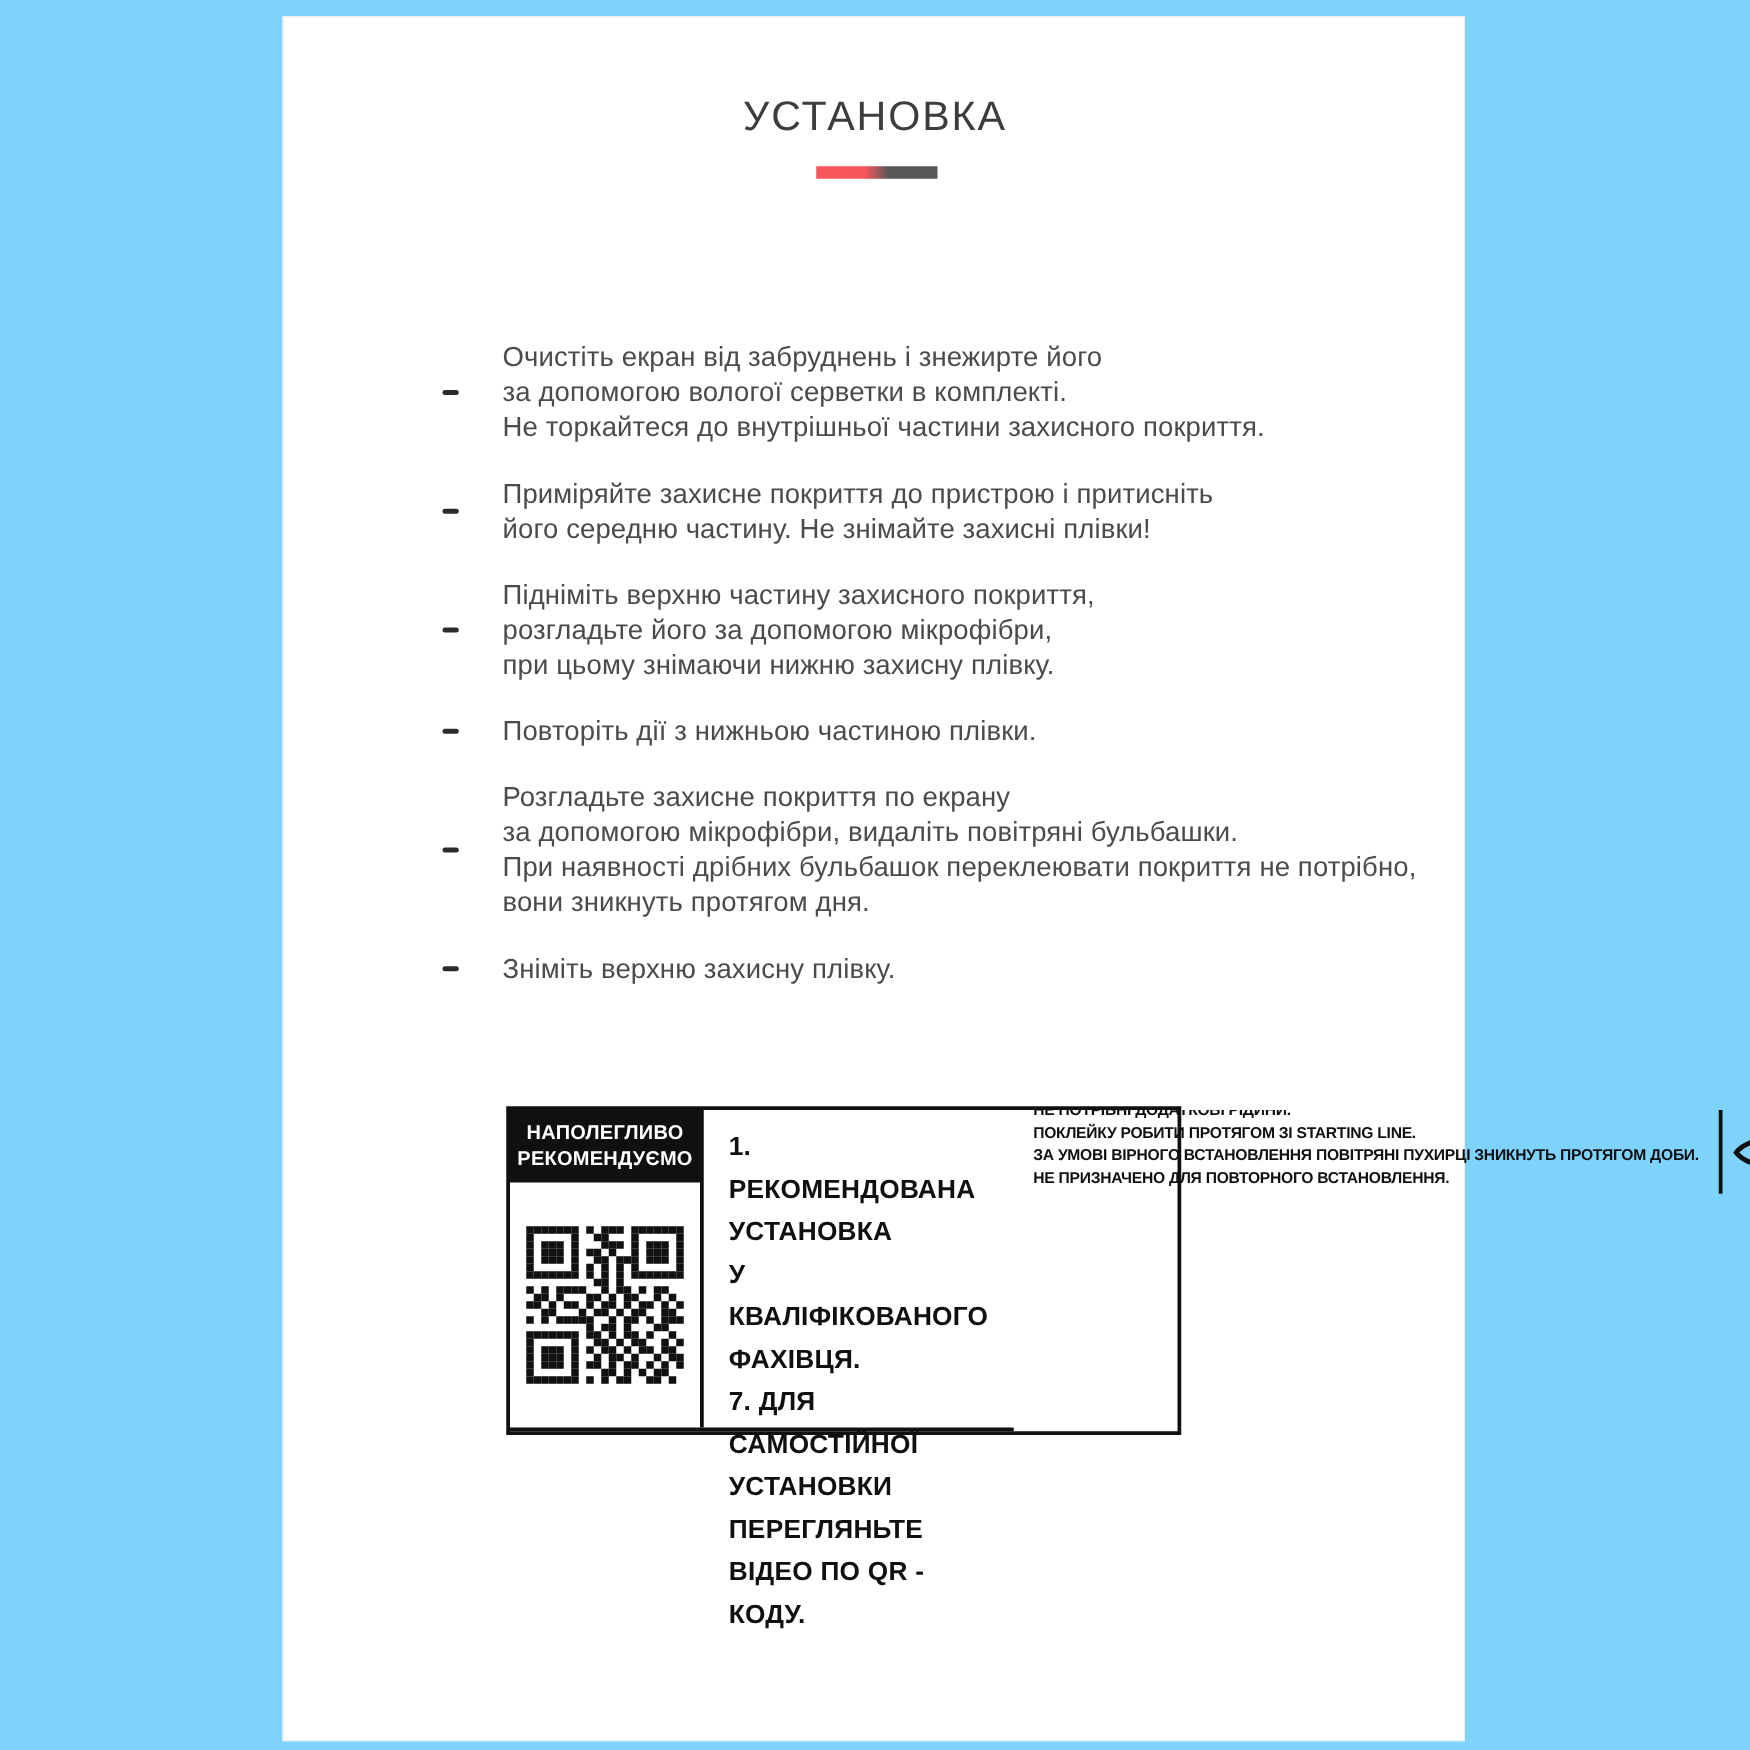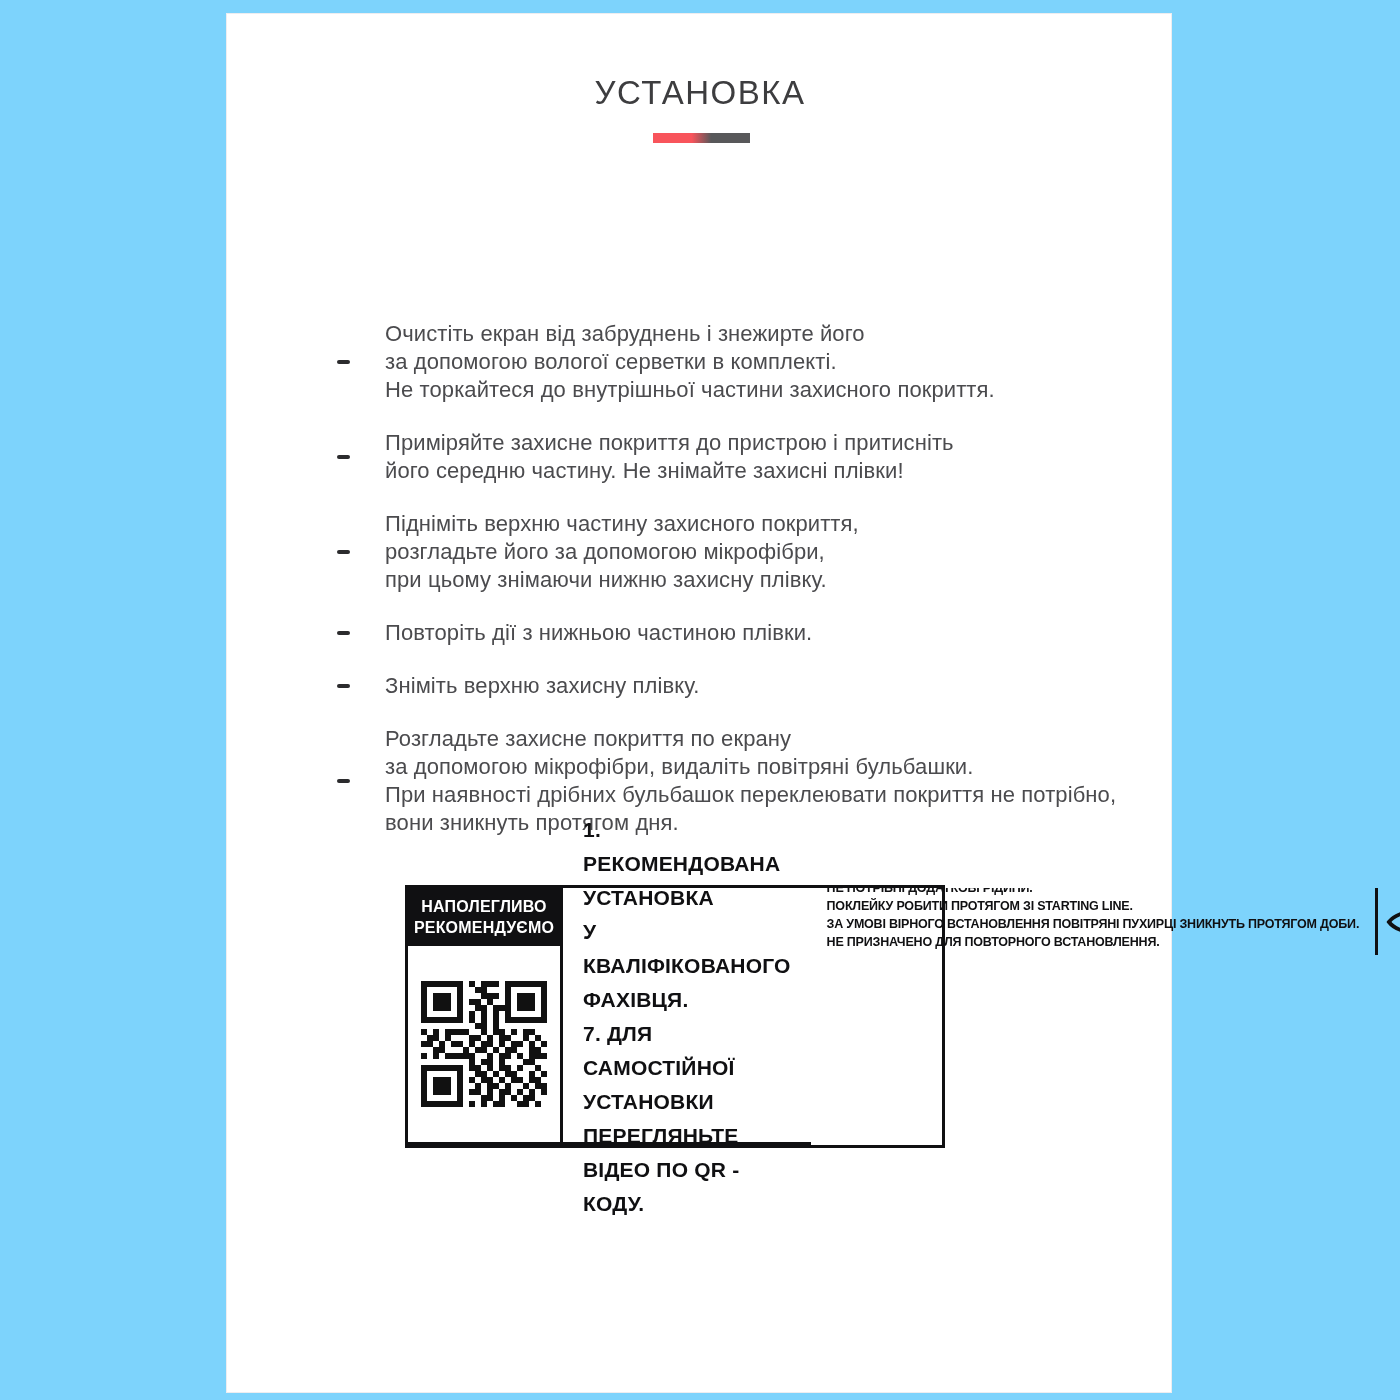--- a/index.html
+++ b/index.html
@@ -12,21 +12,21 @@
     border:1px solid #ededf0; box-sizing:border-box; background:#ffffff;
   }
   .page-title {
     position:absolute; left:0; top:74px; width:1400px; text-align:center;
     font-size:33px; font-weight:500; letter-spacing:1.5px; color:#3d3d3f;
   }
   .accent-bar {
     position:absolute; left:653px; top:133px; width:97px; height:10px;
     background:#f8545b;
   }
-  .list { position:absolute; left:337px; top:272px; width:845px;margin-top:48px; }
+  .list { position:absolute; left:354px; top:272px; width:845px; }
   .item { display:flex; align-items:center; margin-bottom:25px; }
   .dash {
     flex:0 0 13px; height:4px; background:#2b2b2d; border-radius:2px;
     margin-right:35px;
   }
   .itext {
     white-space:pre-line; font-size:22px; line-height:28px; color:#4b4b4e;
     letter-spacing:0.1px;
   }
 
@@ -41,21 +41,21 @@
     background:#101012; color:#ffffff; text-align:center; font-weight:bold;
     font-size:16px; line-height:21px; padding:8px 2px; white-space:pre-line;
     letter-spacing:0.2px;
   }
   .qr-wrap { flex:1; display:flex; align-items:center; justify-content:center; }
   .qr { display:grid; }
   .qr .m { width:6px; height:6px; }
   .qr .d { background:#111111; }
   .rec-right {
     flex:1; padding:13px 20px 9px; display:flex; flex-direction:column;
-    justify-content:center; font-weight:bold;
+    justify-content:space-between; font-weight:bold;
   }
   .rec-item { white-space:pre-line; font-size:21px; line-height:34px; letter-spacing:0.2px; }
   .rec-bottom { height:67px; flex:0 0 67px; display:flex; }
   .notes {
     flex:1; border-right:3px solid #101012; display:flex; flex-direction:column;
     justify-content:flex-end; padding:4px 16px; overflow:hidden;
   }
   .note {
     font-weight:bold; font-size:12.5px; line-height:18px; letter-spacing:-0.2px;
     white-space:nowrap;
@@ -89,28 +89,28 @@
       <div class="itext">Підніміть верхню частину захисного покриття,
 розгладьте його за допомогою мікрофібри,
 при цьому знімаючи нижню захисну плівку.</div>
     </div>
     <div class="item">
       <div class="dash"></div>
       <div class="itext">Повторіть дії з нижньою частиною плівки.</div>
     </div>
     <div class="item">
       <div class="dash"></div>
-      <div class="itext">Зніміть верхню захисну плівку.</div>
-    </div>
-    <div class="item">
-      <div class="dash"></div>
       <div class="itext">Розгладьте захисне покриття по екрану
 за допомогою мікрофібри, видаліть повітряні бульбашки.
 При наявності дрібних бульбашок переклеювати покриття не потрібно,
 вони зникнуть протягом дня.</div>
+    </div>
+    <div class="item">
+      <div class="dash"></div>
+      <div class="itext">Зніміть верхню захисну плівку.</div>
     </div>
   </div>
 
   <div class="rec">
     <div class="rec-top">
       <div class="rec-left">
         <div class="rec-head">НАПОЛЕГЛИВО
 РЕКОМЕНДУЄМО</div>
         <div class="qr-wrap">
           <div class="qr" style="grid-template-columns: repeat(21, 6px);">

